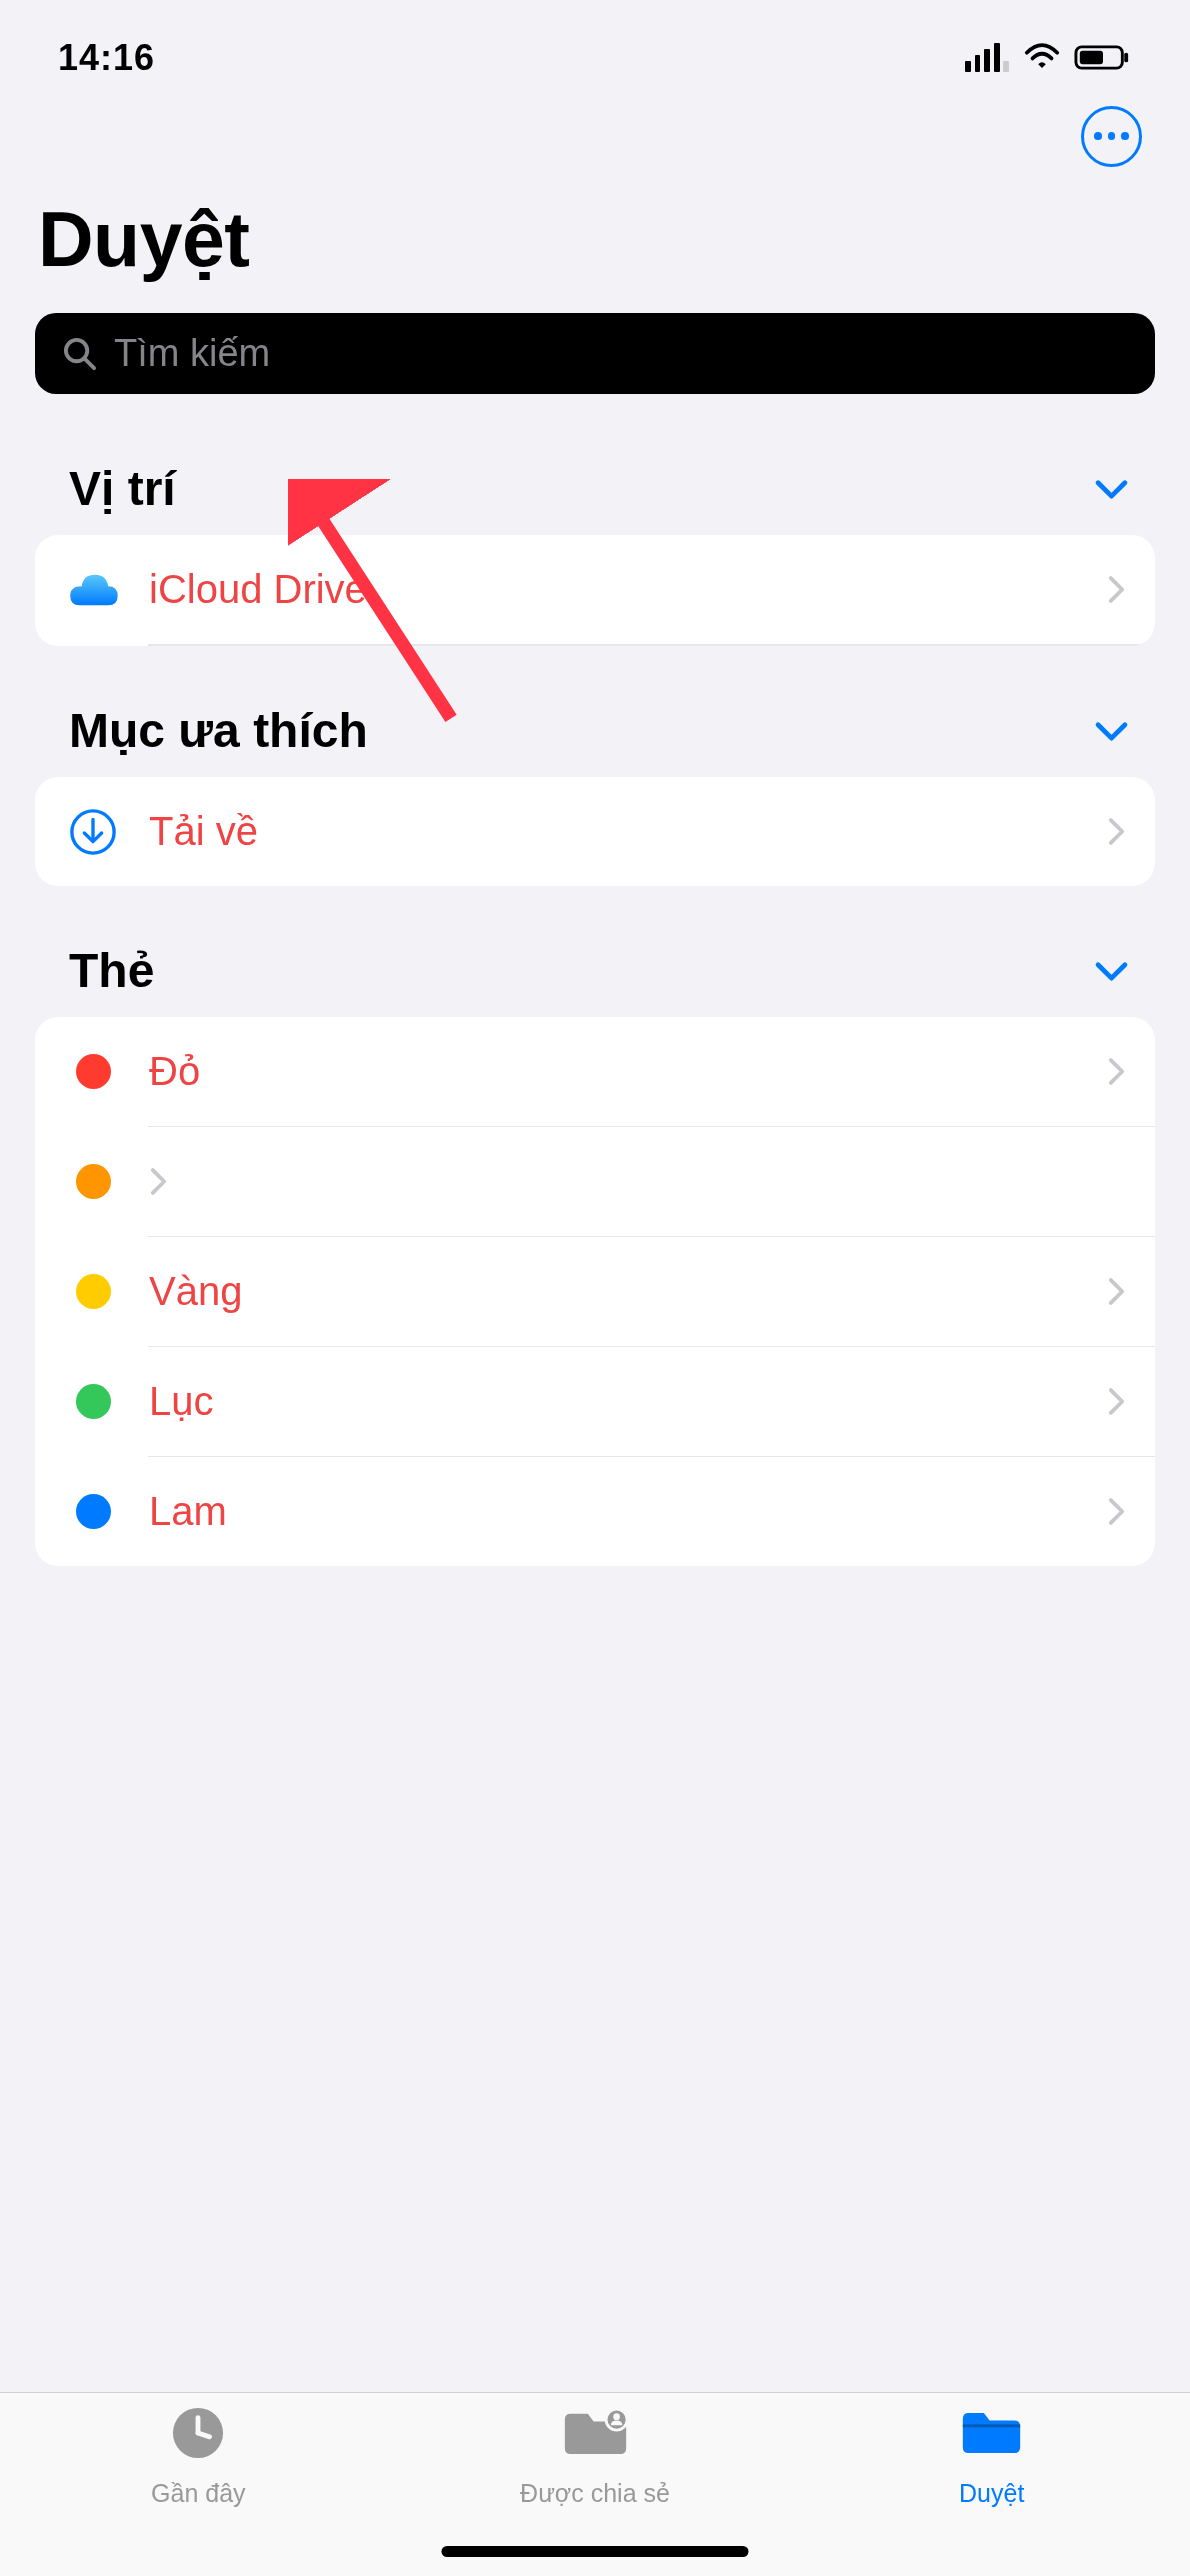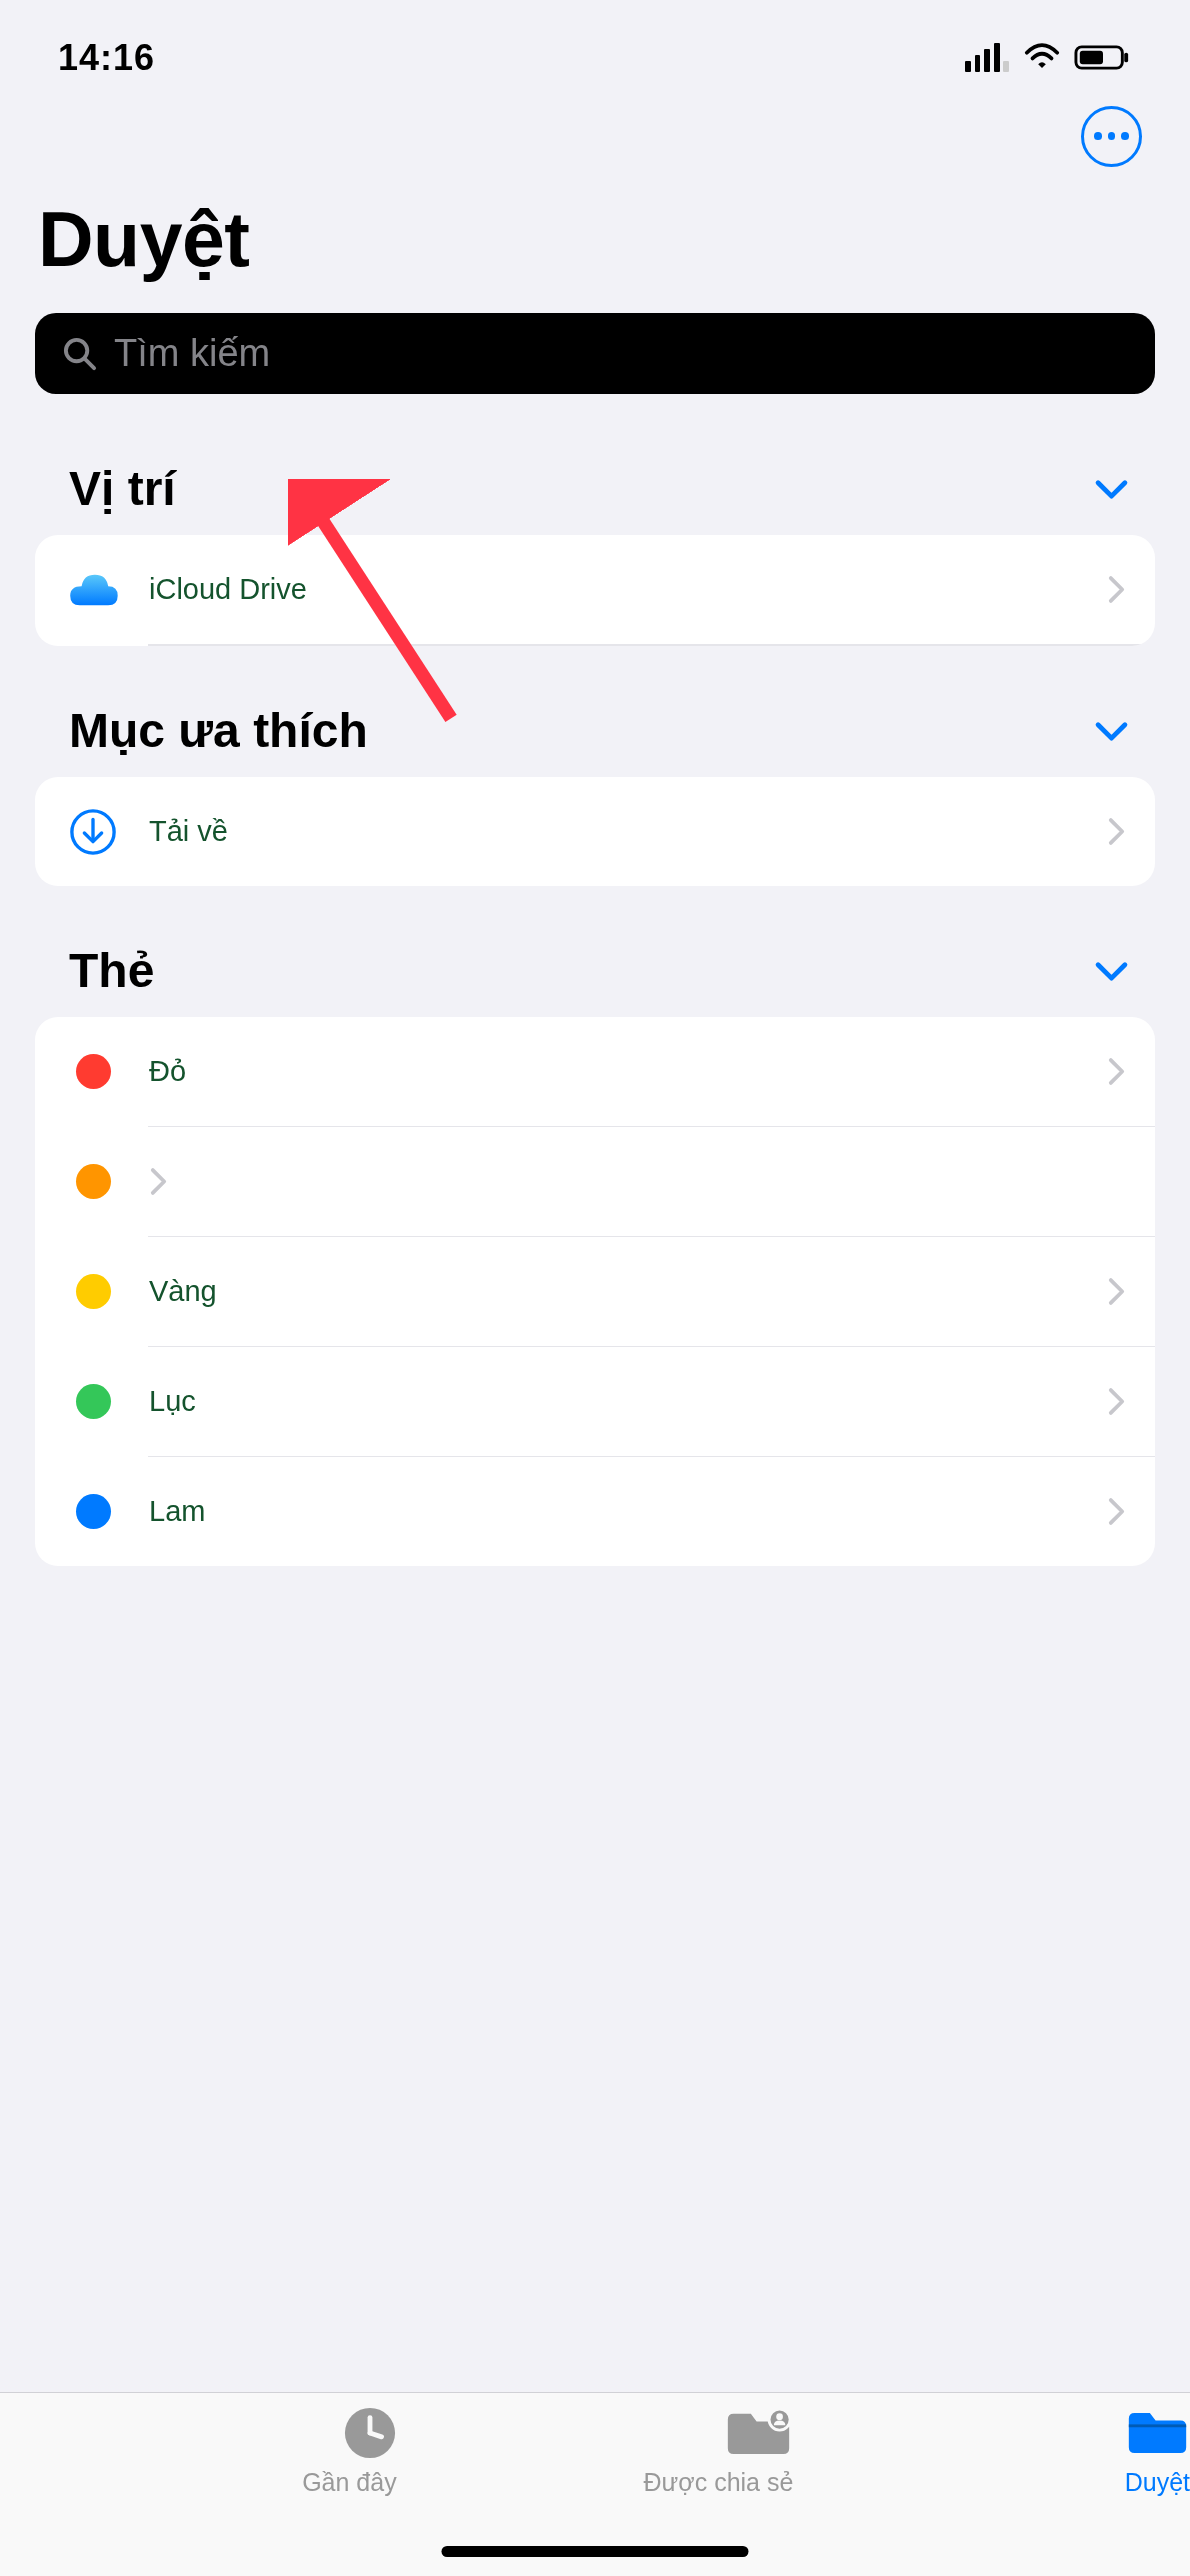--- a/index.html
+++ b/index.html
@@ -120,22 +120,22 @@
     .row-icon {
       width: 58px;
       height: 58px;
       display: flex;
       align-items: center;
       justify-content: center;
       margin-right: 27px;
     }
     .row-label {
       flex: 1;
-      font-size: 29px;
-      color: #14532d;
+      font-size: 40px;
+      color: #ef4444;
     }
     .row-chevron svg {
       display: block;
     }
     .divider {
       height: 1px;
       background: #e5e5ea;
       margin-left: 113px;
     }
     .tag-dot {
@@ -153,22 +153,22 @@
       background: #f9f9f9;
       border-top: 1px solid #d1d1d6;
       display: flex;
       justify-content: space-around;
       align-items: flex-start;
       padding-top: 11.5px;
     }
     .tab-item {
       display: flex;
       flex-direction: column;
-      align-items: flex-end;
-      gap: 7px;
+      align-items: center;
+      gap: 18px;
       flex: 1;
     }
     .tab-icon {
       height: 56px;
       display: flex;
       align-items: center;
       justify-content: center;
     }
     .tab-label {
       font-size: 25px;

